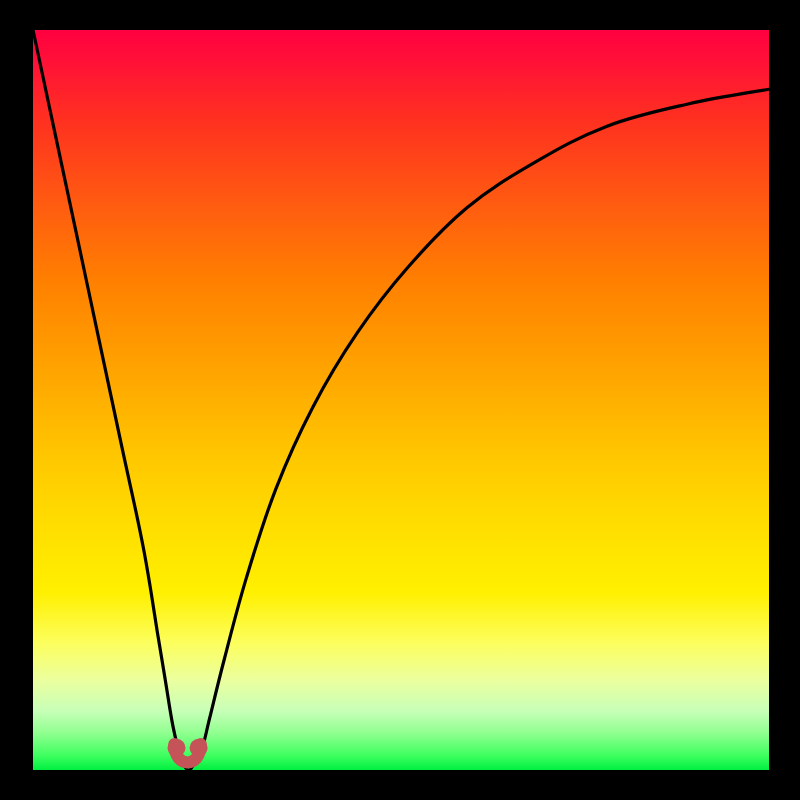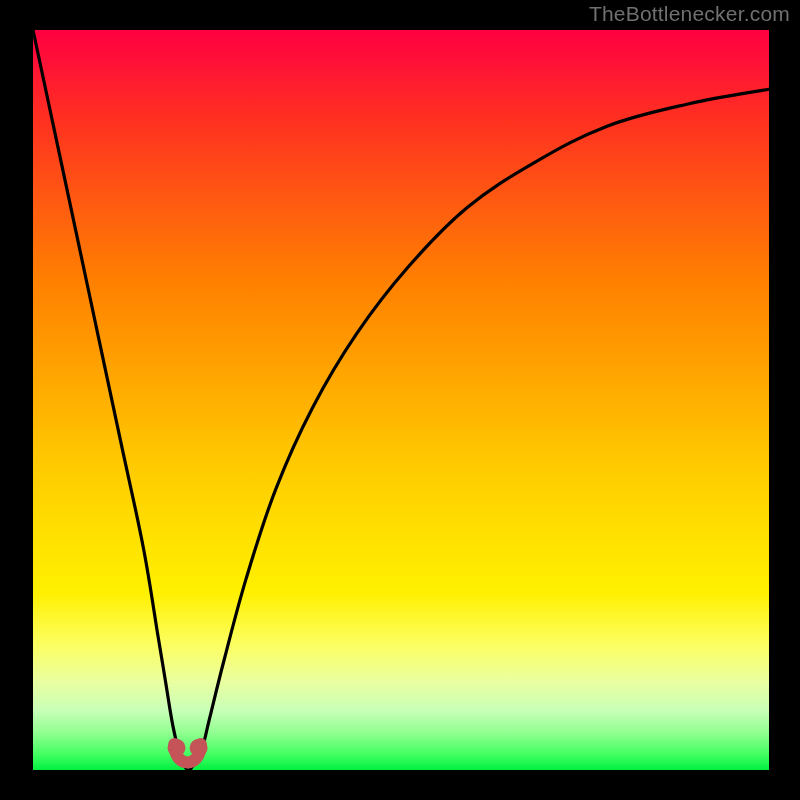--- a/index.html
+++ b/index.html
@@ -58,14 +58,13 @@
 <body>
 
 <div class="frame">
   <div class="plot" id="plot" style="left: 33px; top: 30px; width: 736px; height: 740px;"></div>
   <svg class="curve-svg" id="curve" width="800" height="800" viewBox="0 0 800 800">
       <path d="M 33,30 C 36.9744,48.648 47.1312,96.30400000000002 55.08,133.60000000000002 C 63.0288,170.89600000000002 69.21119999999999,199.90400000000005 77.16,237.20000000000005 C 85.1088,274.49600000000004 91.29119999999999,303.504 99.24,340.8 C 107.1888,378.096 113.3712,407.104 121.32,444.4 C 129.2688,481.69599999999997 136.77599999999998,513.368 143.39999999999998,548 C 150.02399999999997,582.632 154.1456,612.824 158.12,636.8 C 162.0944,660.776 162.8304,665.216 165.48,681.2 C 168.12959999999998,697.1840000000001 170.1904,712.28 172.84,725.6 C 175.4896,738.9200000000001 177.55040000000002,747.2080000000001 180.20000000000002,755.2 C 182.8496,763.192 184.9104,768.668 187.56,770 C 190.2096,771.332 192.2704,766.596 194.92,762.6 C 197.56959999999998,758.604 199.6304,755.7919999999999 202.28,747.8 C 204.9296,739.808 205.66559999999998,734.1840000000001 209.64,718.2 C 213.6144,702.216 217.73600000000002,684.308 224.36,659 C 230.984,633.692 237.1664,608.236 246.44,577.6 C 255.71359999999999,546.964 263.9568,519.436 275.88,488.8 C 287.8032,458.164 298.10720000000003,435.372 312.68,407.40000000000003 C 327.2528,379.42800000000005 339.6176,358.708 356.84,333.40000000000003 C 374.06239999999997,308.09200000000004 388.488,289.44399999999996 408.36,266.79999999999995 C 428.232,244.15599999999995 444.7184,226.248 467.23999999999995,207.60000000000002 C 489.76159999999993,188.95200000000006 508.3088,177.85200000000003 533.48,163.20000000000005 C 558.6512,148.54800000000006 579.2592000000001,136.85600000000005 607.08,126.20000000000005 C 634.9008,115.54400000000004 658.8944,110.66000000000003 688.04,104 C 717.1855999999999,97.33999999999997 754.4272,91.86399999999995 769,89.19999999999993" fill="none" stroke="#000" stroke-width="3.2" stroke-linecap="round" stroke-linejoin="round"></path>
       <path d="M 174.312,744.1 C 174.312,768.6 200.808,768.6 200.808,744.1" fill="none" stroke="#c45458" stroke-width="12" stroke-linecap="round"></path>
       <circle cx="176.52" cy="747.8" r="9" fill="#c45458"></circle>
       <circle cx="198.6" cy="747.8" r="9" fill="#c45458"></circle>
     </svg>
-  <div class="watermark">TheBottlenecker.com</div>
 </div>
 
 </body></html>

